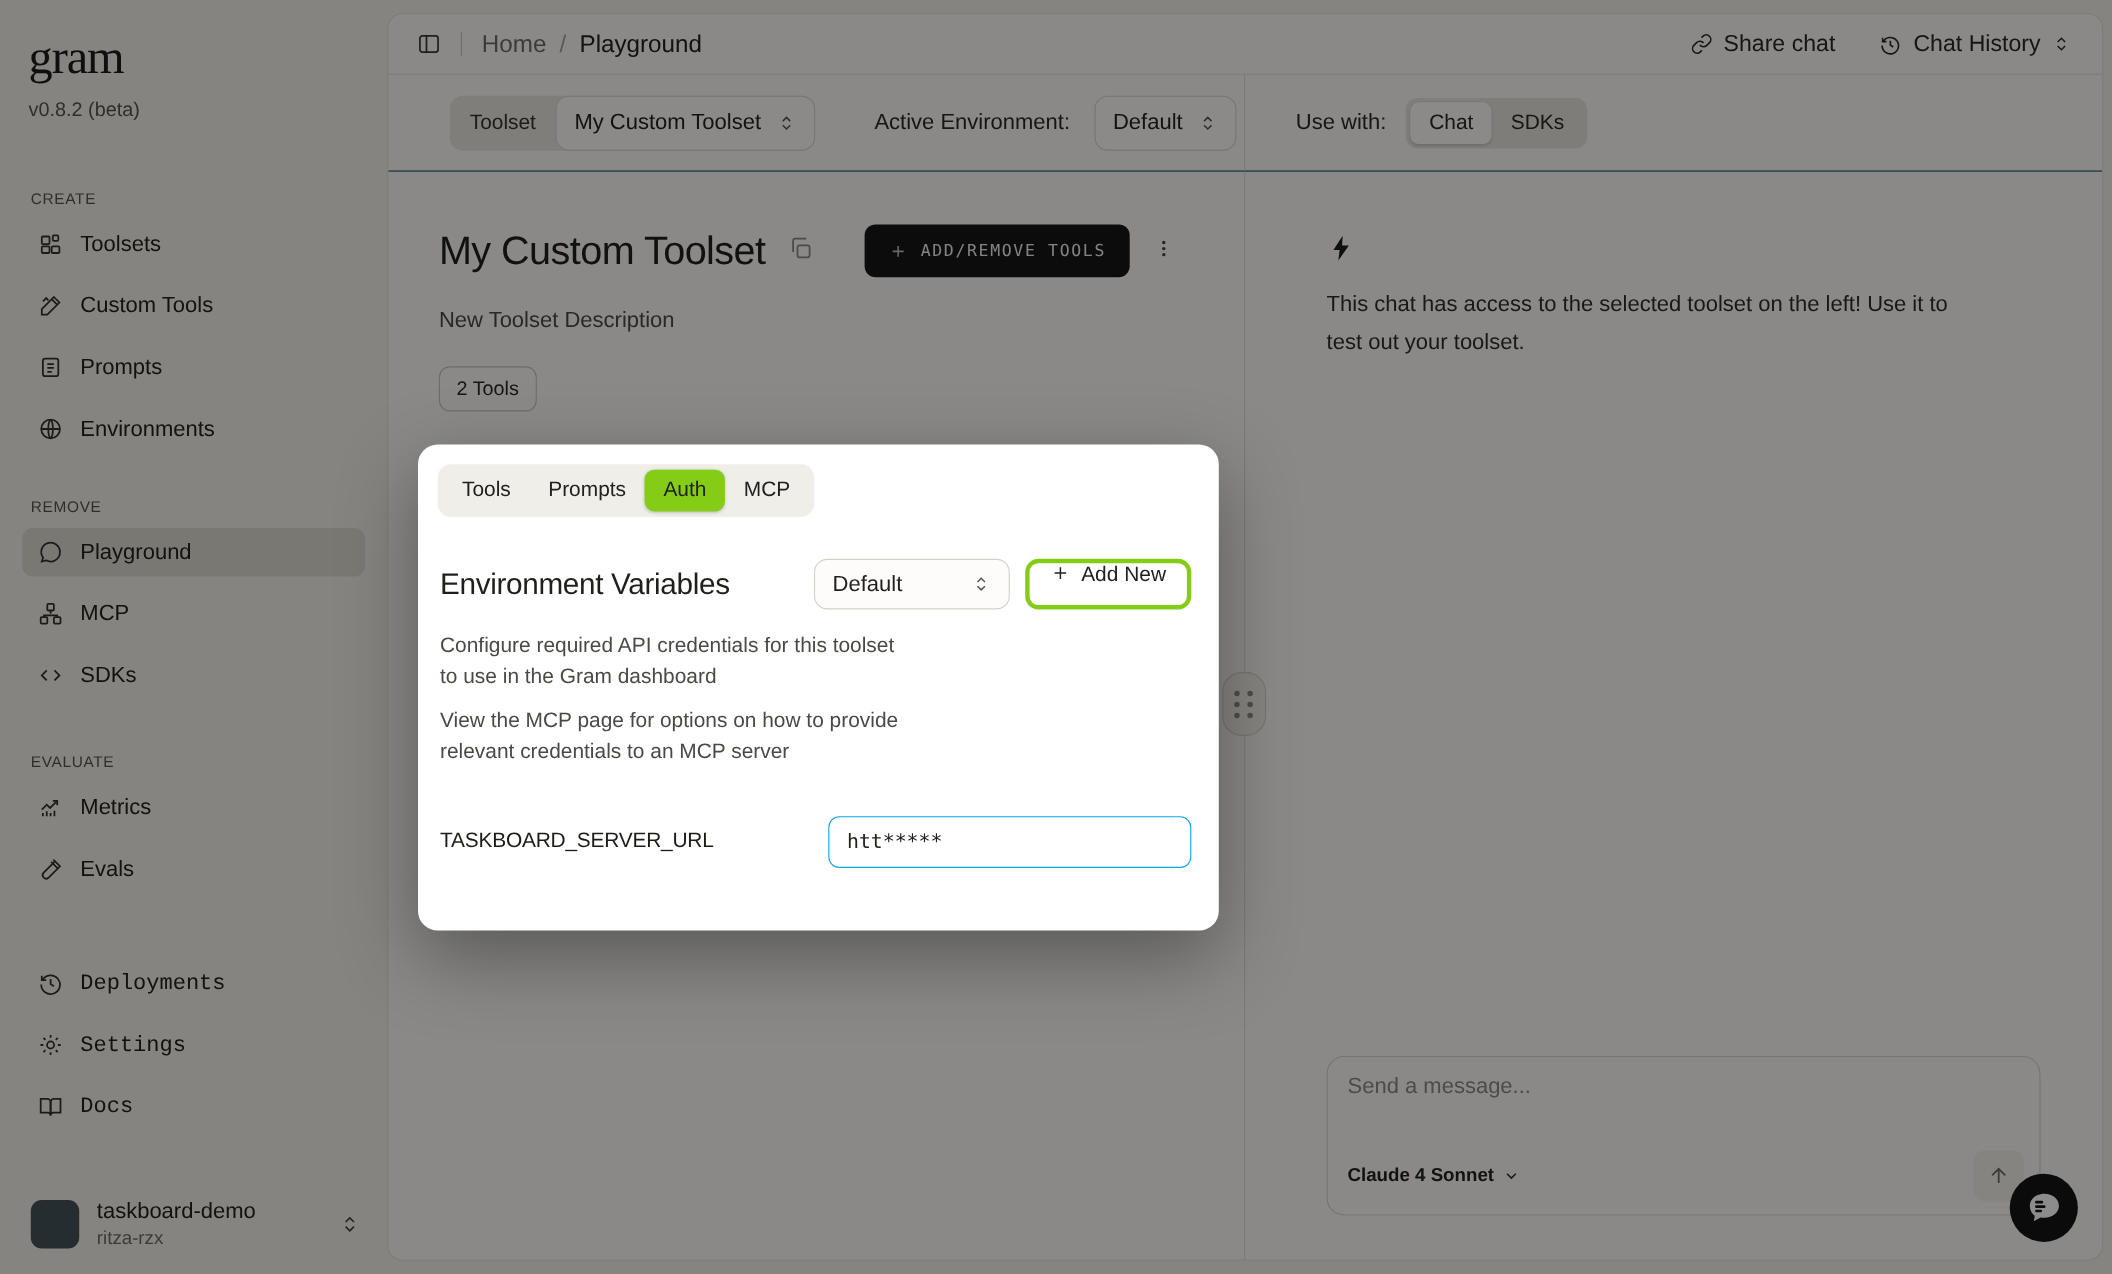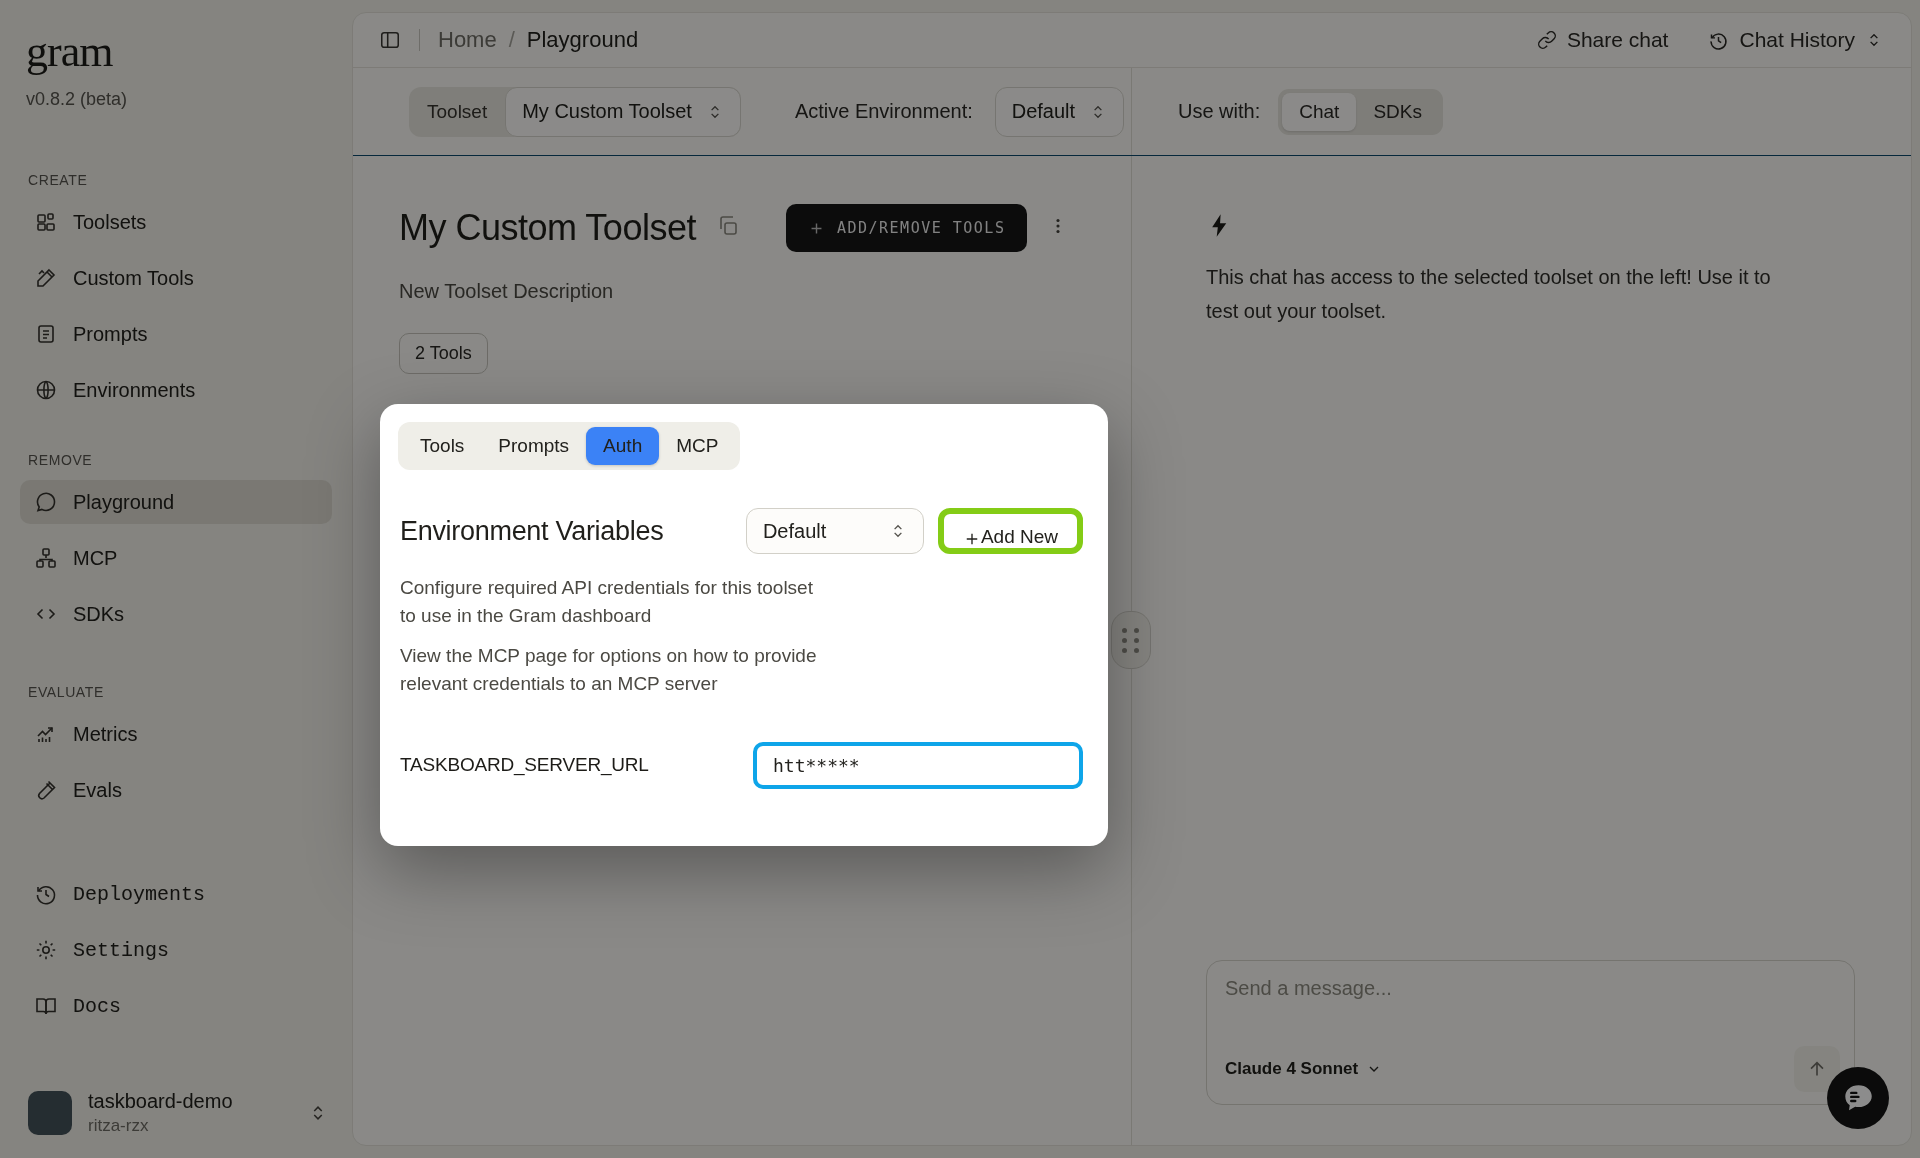--- a/index.html
+++ b/index.html
@@ -74,30 +74,30 @@
   .chat-input-footer { position:absolute; left:18px; right:14px; bottom:12px; display:flex; align-items:center; justify-content:space-between; }
   .model-select { display:flex; align-items:center; gap:8px; font-size:17px; font-weight:700; color:#22211d; cursor:pointer; }
   .send-btn { width:46px; height:46px; border:none; border-radius:10px; background:#f3f1ea; color:#6f6d66; display:flex; align-items:center; justify-content:center; cursor:pointer; }
   .chat-widget { position:absolute; right:22px; bottom:16px; width:62px; height:62px; border-radius:50%; background:#141414; display:flex; align-items:center; justify-content:center; cursor:pointer; z-index:6; }
 
   
   .overlay { position:absolute; inset:0; background:rgba(0,0,0,.45); z-index:20; }
   .modal { position:absolute; left:380px; top:404px; width:728px; height:442px; background:#ffffff; border-radius:18px; box-shadow:0 24px 70px rgba(0,0,0,.35); z-index:30; padding:18px 25px 0 18px; }
   .tabs-bar { display:inline-flex; align-items:center; background:#efeee8; border-radius:12px; padding:5px; }
   .tab { padding:8px 17px; font-size:19px; color:#22211d; border-radius:9px; cursor:pointer; }
-  .tab.active { background:#3b82f6; box-shadow:0 1px 3px rgba(0,0,0,.18); }
+  .tab.active { background:#84cc16; box-shadow:0 1px 3px rgba(0,0,0,.18); }
   .modal-header { display:flex; align-items:center; margin-top:38px; padding-left:2px; }
   .modal-heading { font-size:27px; font-weight:500; letter-spacing:-.3px; color:#201f1b; flex:1; }
   .modal-select { height:46px; width:178px; justify-content:space-between; border-radius:12px; border-color:#d2d0c8; }
-  .add-new-btn { margin-left:14px; display:flex; align-items:flex-end; gap:0; height:46px; padding:0 19px; background:#fff; border:6px solid #84cc16; border-radius:12px; font-size:19px; color:#22211d; cursor:pointer; }
+  .add-new-btn { margin-left:14px; display:flex; align-items:flex-start; gap:10px; height:46px; padding:0 19px; background:#fff; border:4px solid #84cc16; border-radius:12px; font-size:19px; color:#22211d; cursor:pointer; }
   .modal-para { width:428px; margin-top:20px; font-size:19px; line-height:1.47; color:#4b4943; padding-left:2px; }
   .modal-para + .modal-para { margin-top:12px; }
   .env-row { display:flex; align-items:center; margin-top:44px; padding-left:2px; }
   .env-name { flex:1; font-size:19px; font-weight:500; letter-spacing:-.2px; color:#1d1c18; }
-  .env-input { width:330px; height:47px; border:4px solid #0ea5e9; border-radius:10px; padding:0 16px; font-family:"DejaVu Sans Mono", monospace; font-size:18px; color:#22211d; outline:none; background:#fff; }
+  .env-input { width:330px; height:47px; border:1px solid #0ea5e9; border-radius:10px; padding:0 16px; font-family:"DejaVu Sans Mono", monospace; font-size:18px; color:#22211d; outline:none; background:#fff; }
 </style>
 </head>
 <body>
 
 <div class="app">
 
   <nav class="sidebar">
     <div class="logo-row">
       <span class="logo">gram</span>
       <span class="version">v0.8.2 (beta)</span>

